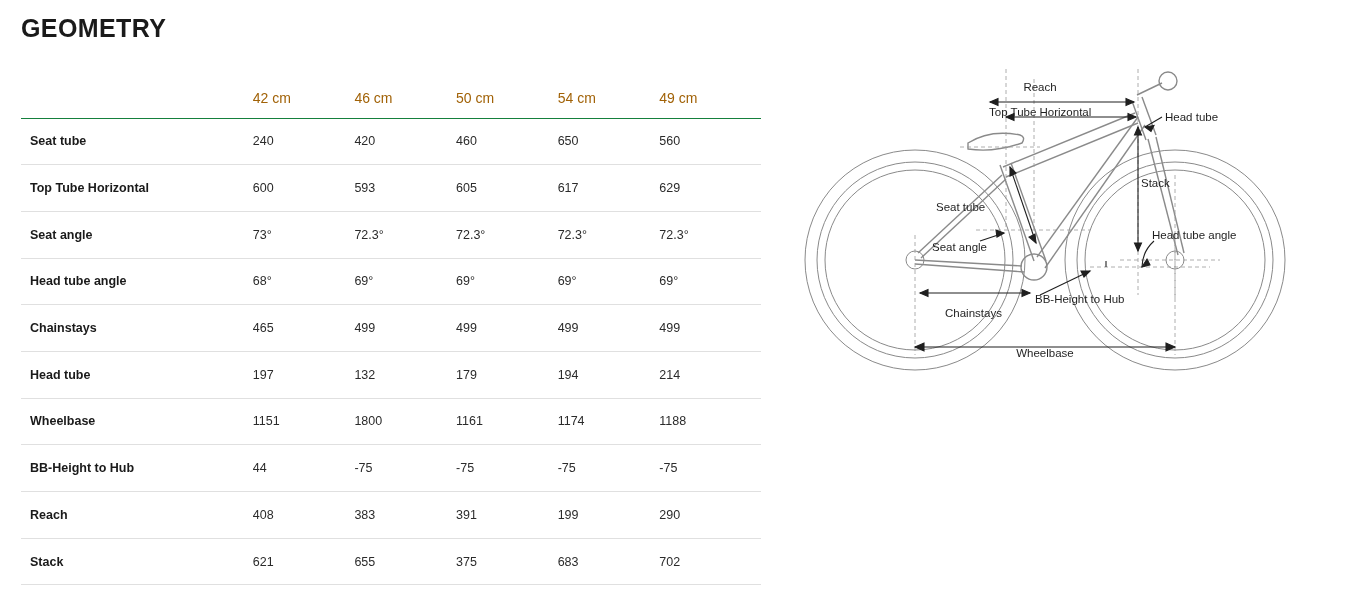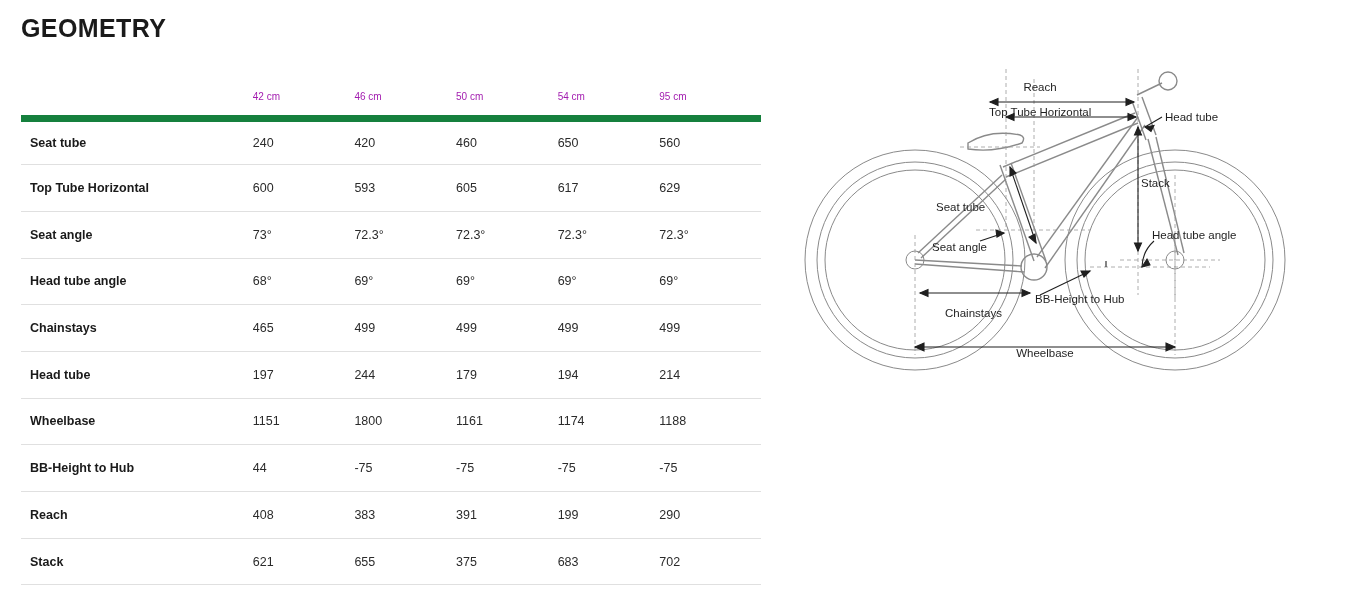--- a/index.html
+++ b/index.html
@@ -40,24 +40,24 @@
   }
   table.geo th, table.geo td {
     text-align: left;
     padding: 0;
     height: 46.7px;
     vertical-align: middle;
     font-weight: normal;
     color: #2b2b2b;
   }
   table.geo thead th {
-    font-size: 10px;
-    color: #a21caf;
+    font-size: 14px;
+    color: #a16207;
     height: 40px;
-    border-bottom: 7px solid #15803d;
+    border-bottom: 1px solid #15803d;
   }
   table.geo tbody tr {
     border-bottom: 1px solid #e0e0e0;
   }
   table.geo tbody td.rowlabel {
     font-weight: bold;
     color: #1a1a1a;
     width: 228px;
     padding-left: 9px;
   }
@@ -89,21 +89,21 @@
 
   <div class="table-wrap">
     <table class="geo">
       <thead>
         <tr>
           <th class="spacer"></th>
           <th class="col">42 cm</th>
           <th class="col">46 cm</th>
           <th class="col">50 cm</th>
           <th class="col">54 cm</th>
-          <th class="col">95 cm</th>
+          <th class="col">49 cm</th>
         </tr>
       </thead>
       <tbody>
         <tr>
           <td class="rowlabel">Seat tube</td>
           <td class="val">240</td>
           <td class="val">420</td>
           <td class="val">460</td>
           <td class="val">650</td>
           <td class="val">560</td>
@@ -136,21 +136,21 @@
           <td class="rowlabel">Chainstays</td>
           <td class="val">465</td>
           <td class="val">499</td>
           <td class="val">499</td>
           <td class="val">499</td>
           <td class="val">499</td>
         </tr>
         <tr>
           <td class="rowlabel">Head tube</td>
           <td class="val">197</td>
-          <td class="val">244</td>
+          <td class="val">132</td>
           <td class="val">179</td>
           <td class="val">194</td>
           <td class="val">214</td>
         </tr>
         <tr>
           <td class="rowlabel">Wheelbase</td>
           <td class="val">1151</td>
           <td class="val">1800</td>
           <td class="val">1161</td>
           <td class="val">1174</td>

